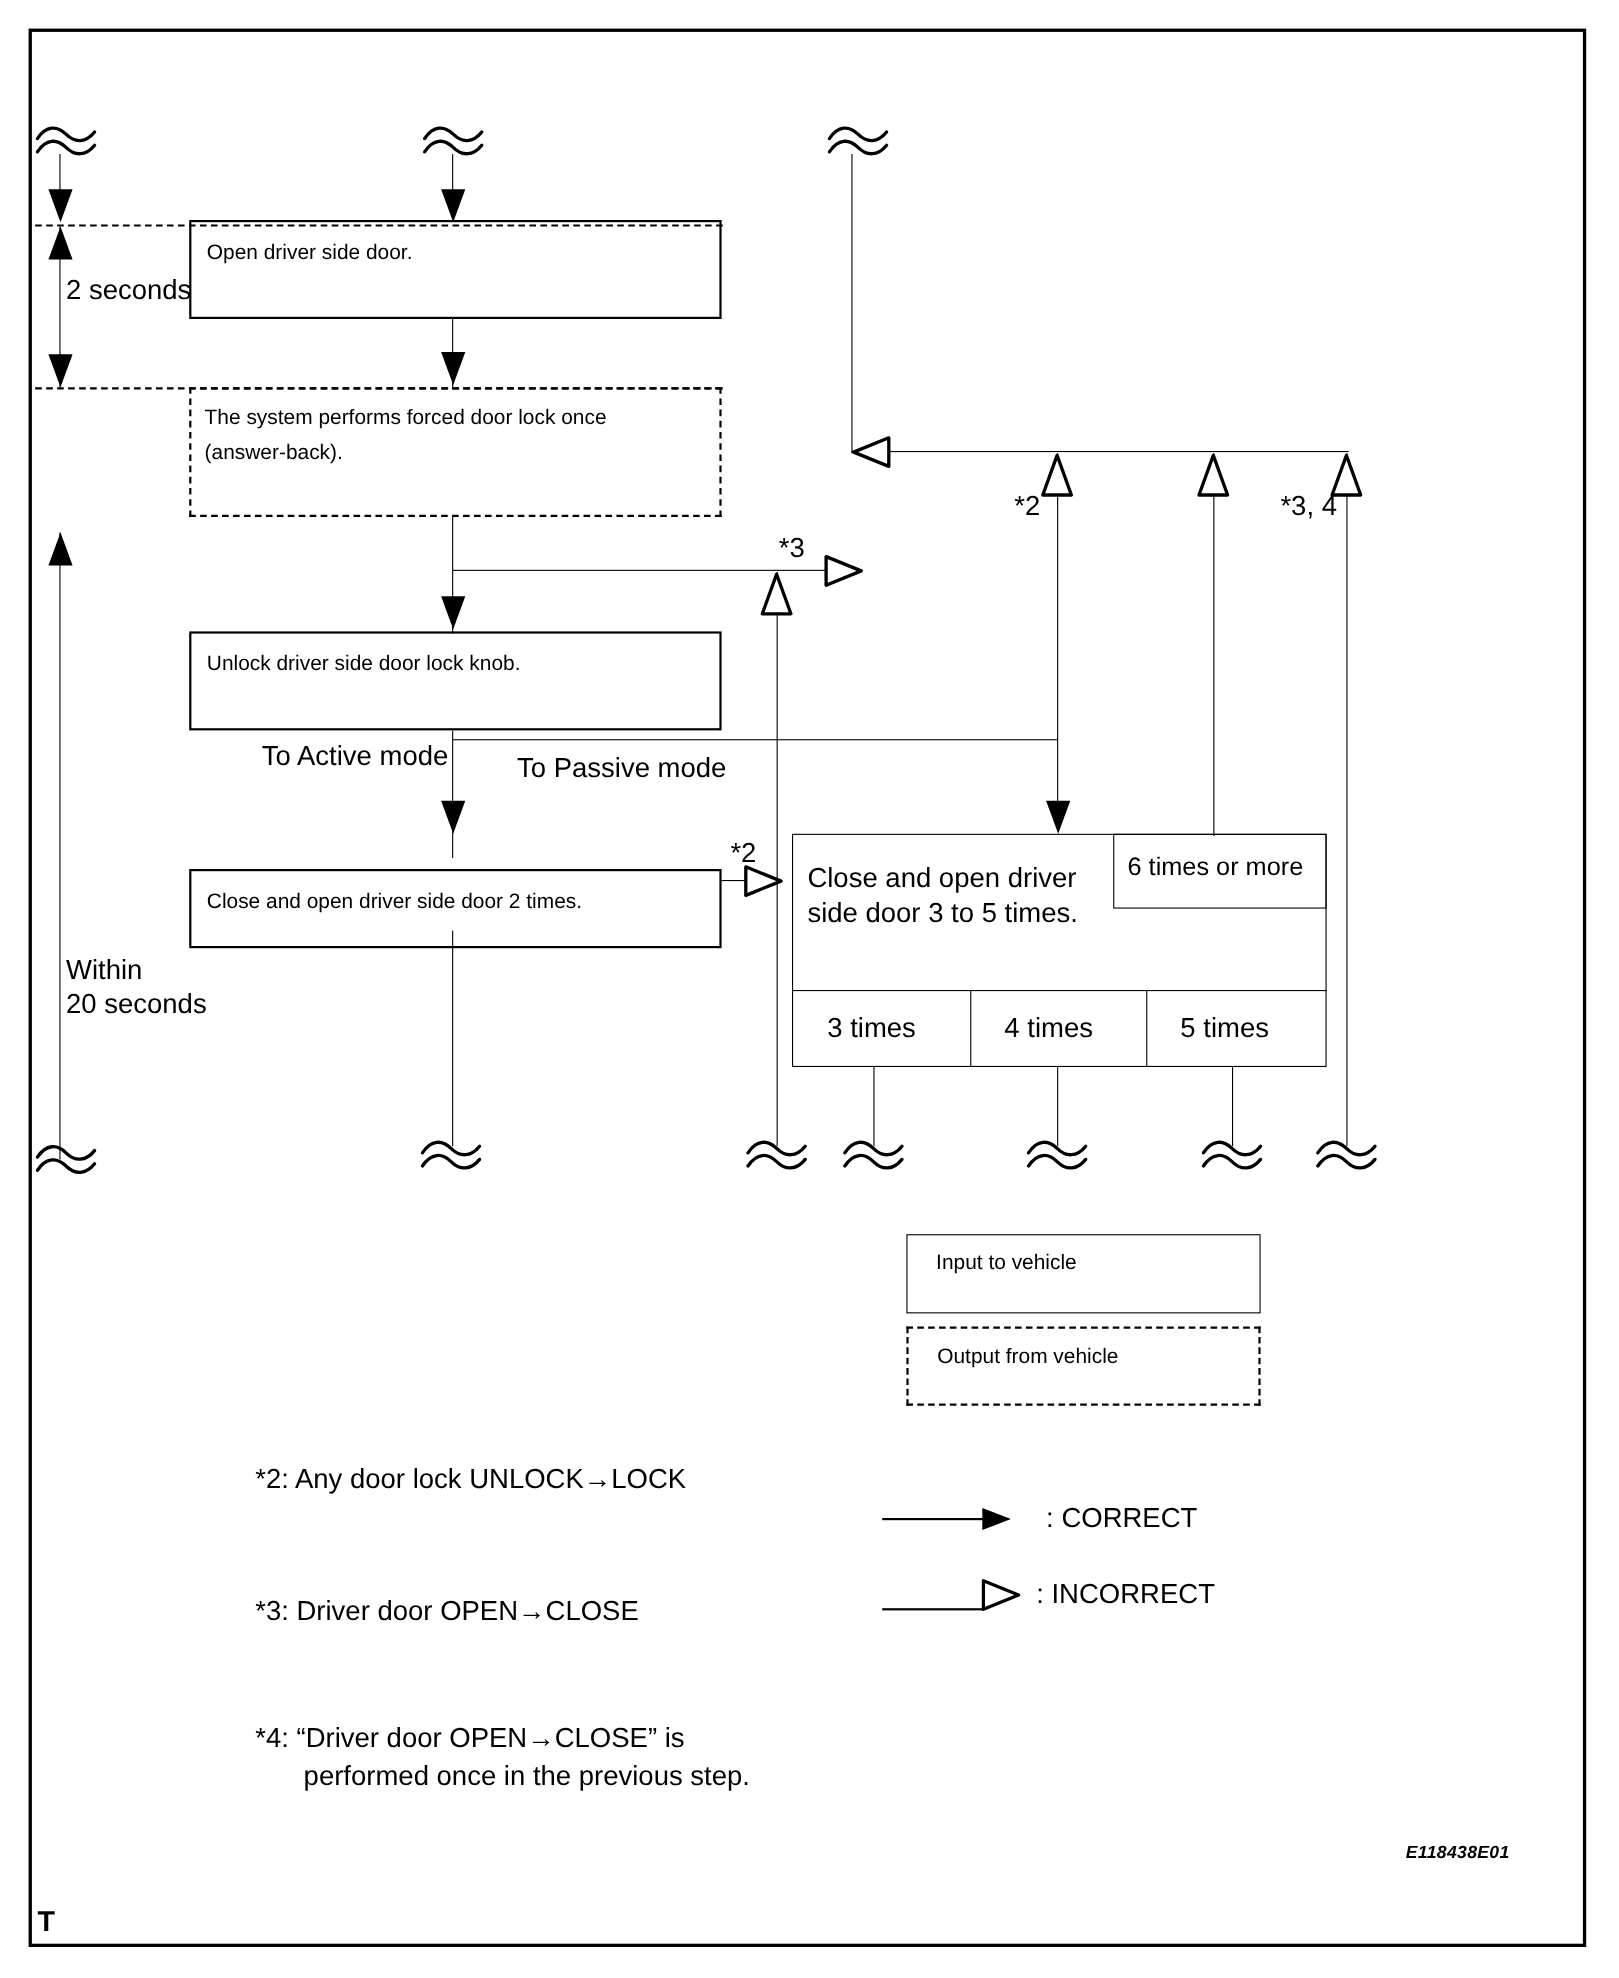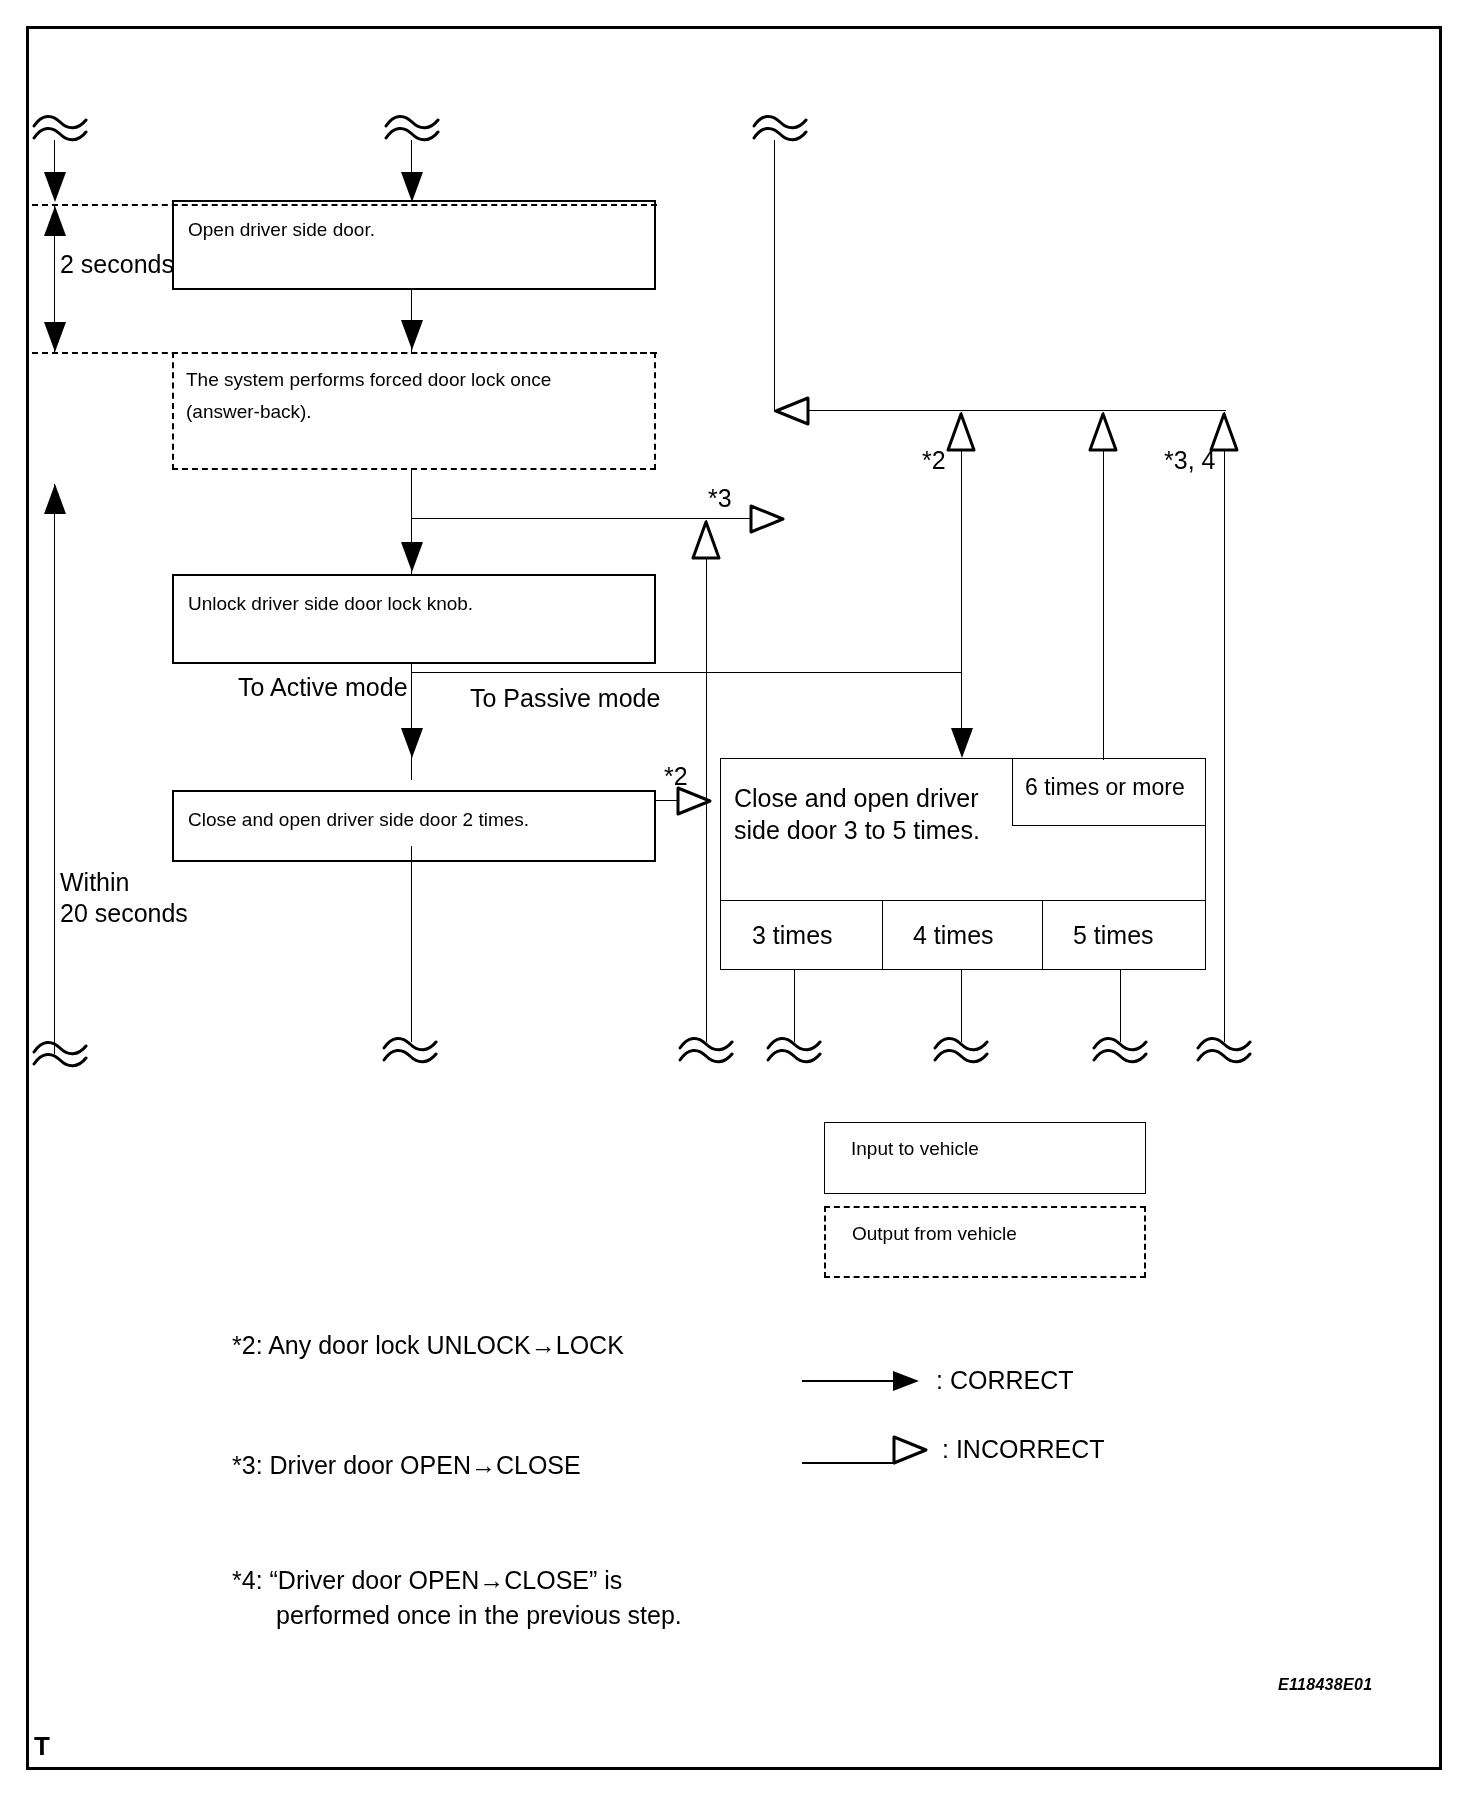--- a/index.html
+++ b/index.html
@@ -250,21 +250,21 @@
   <div class="box dashed" style="left:824px;top:1206px;width:322px;height:72px;border-width:2.4px;">
     <span class="label" style="left:26px;top:10px;">Output from vehicle</span>
   </div>
   <div class="box thin" style="left:824px;top:1122px;width:322px;height:72px;">
     <span class="label" style="left:26px;top:10px;">Input to vehicle</span>
   </div>
 
   <div class="legend-row" style="left:802px;top:1366px;">
     <span class="legend-line"></span>
     <span class="ah-right" style="position:relative;left:-1px;top:0;"></span>
-    <span class="legend-text" style="margin-left:16px;">: CORRECT</span>
+    <span class="legend-text" style="margin-left:31px;">: CORRECT</span>
   </div>
 
   <div class="legend-row" style="left:802px;top:1434px;align-items:flex-end;">
     <span class="legend-line"></span>
     <span class="oh" style="position:relative;left:-2px;top:1px;">
       <svg width="36" height="30" viewBox="0 0 36 30">
           <path d="M2 2 L34 15 L2 28 Z" fill="#fff" stroke="#000" stroke-width="3" stroke-linejoin="round"></path>
         </svg>
     </span>
     <span class="legend-text" style="margin-left:12px;">: INCORRECT</span>

